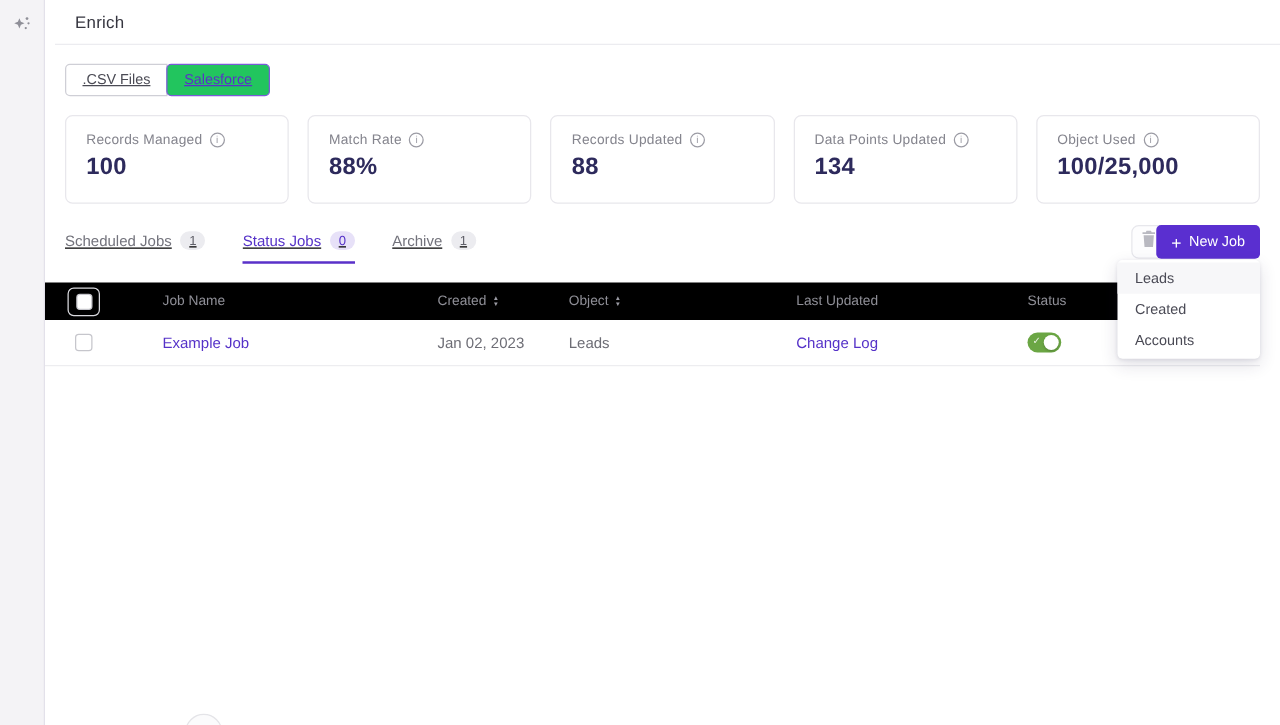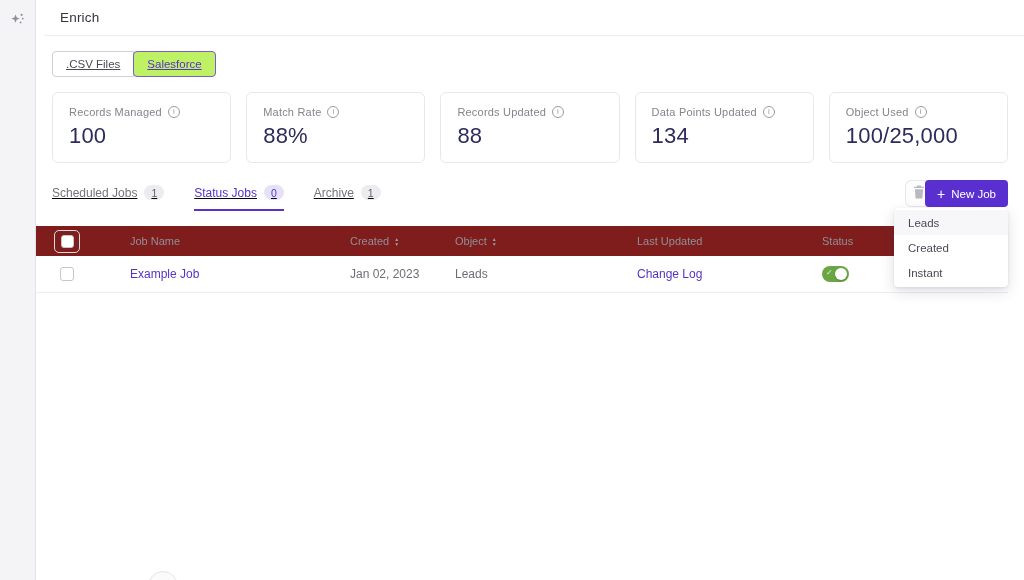--- a/index.html
+++ b/index.html
@@ -12,28 +12,28 @@
   .rail-icon { position:absolute; left:9px; top:10px; width:18px; height:18px; color:#8f8f98; }
 
   
   .topbar { position:absolute; left:44px; top:0; width:988px; height:36px; background:#fff; border-bottom:1px solid #ececf0; display:flex; align-items:center; padding-left:16px; }
   .page-title { font-size:13.5px; font-weight:500; color:#35353f; letter-spacing:.2px; }
 
   
   .seg { position:absolute; left:52px; top:51px; display:flex; height:26px; }
   .seg-btn { display:flex; align-items:center; padding:0 13px; font-size:11.5px; cursor:pointer;text-decoration:underline; }
   .seg-btn.inactive { background:#fff; border:1px solid #cfcfd6; border-radius:4px 0 0 4px; color:#4a4a54; }
-  .seg-btn.active { background:#bef264; border:1px solid #7a5bd8; border-radius:4px; color:#5a31c9; font-weight:500; margin-left:-1px; z-index:1; }
+  .seg-btn.active { background:#22c55e; border:1px solid #7a5bd8; border-radius:4px; color:#5a31c9; font-weight:500; margin-left:-1px; z-index:1; }
 
   
   .cards { position:absolute; left:52px; top:92px; width:956px; display:flex; gap:15px; }
   .card { flex:1; height:71px; background:#fff; border:1px solid #e8e7ec; border-radius:6px; padding:13px 16px 0 16px; }
   .card-label-row { display:flex; align-items:center; gap:6px; font-size:11px; color:#84848d; letter-spacing:.2px; }
   .info-icon { width:12px; height:12px; border:1px solid #9b9ba4; border-radius:50%; color:#9b9ba4; font-size:8px; line-height:10px; text-align:center; display:inline-block; flex:0 0 auto; }
-  .card-value { margin-top:5px; font-size:22px; font-weight:400; color:#2d2a5c; letter-spacing:.2px; }
+  .card-value { margin-top:5px; font-size:19px; font-weight:700; color:#2d2a5c; letter-spacing:.2px; }
 
   
   .tabs { position:absolute; left:52px; top:185px; display:flex; gap:30px;text-decoration:underline; }
   .tab { display:flex; align-items:center; gap:7px; font-size:12px; color:#73737c; padding-bottom:9px; border-bottom:2px solid transparent; cursor:pointer; }
   .tab.active { color:#5532c8; font-weight:500; border-bottom-color:#5a31c9; }
   .tab-badge { font-size:10.5px; background:#ececf0; color:#5f5f68; border-radius:9px; padding:1.5px 7px; line-height:12px; }
   .tab.active .tab-badge { background:#e7e1f8; color:#5532c8; }
 
   
   .trash-btn { position:absolute; right:91px; top:180px; width:28px; height:27px; background:#fdfdfe; border:1px solid #e7e7ec; border-radius:6px; display:flex; align-items:center; justify-content:center; cursor:pointer; }
@@ -41,21 +41,21 @@
   .newjob-plus { font-size:14px; line-height:14px; font-weight:400; }
 
   
   .dropdown { position:absolute; right:16px; top:208px; width:114px; background:#fff; border-radius:4px; box-shadow:0 5px 14px rgba(40,35,80,.14), 0 1px 3px rgba(40,35,80,.10); z-index:20; padding:2px 0; }
   .dd-item { height:25px; display:flex; align-items:center; padding-left:14px; font-size:11.5px; color:#4a4a55; cursor:pointer; }
   .dd-item.highlight { background:#f7f7f9; }
 
   
   .tbl { position:absolute; left:36px; top:226px; width:972px; }
   .tbl-grid { display:grid; grid-template-columns:94px 220px 105px 182px 185px 1fr; align-items:center; }
-  .tbl-head { height:30px; background:#7f1d1d; font-size:11px; color:#8f8f97; }
+  .tbl-head { height:30px; background:#000000; font-size:11px; color:#8f8f97; }
   .tbl-head .cell { display:flex; align-items:center; gap:5px; }
   .sort-icon { display:inline-flex; flex-direction:column; line-height:4px; font-size:5px; color:#9b9ba4; gap:1px; }
   .tbl-row { height:37px; background:#fff; border-bottom:1px solid #ededf0; font-size:12px; color:#6d6d75; }
   .link { color:#5532c8; cursor:pointer; font-size:12px;margin-top:20px; }
 
   .hdr-check-wrap { width:26px; height:23px; border:1px solid #d9d9de; border-radius:5px; margin-left:18px; display:flex; align-items:center; justify-content:center; cursor:pointer; }
   .checkbox { width:13px; height:13px; border:1.5px solid #c6c6cc; border-radius:3px; background:#fff; cursor:pointer; }
   .row-check { margin-left:24px; width:14px; height:14px; }
 
   
@@ -152,21 +152,21 @@
     </span>
   </div>
   <button class="newjob-btn">
     <span class="newjob-plus">+</span>
     <span>New Job</span>
   </button>
 
   <div class="dropdown">
     <div class="dd-item highlight">Leads</div>
     <div class="dd-item">Created</div>
-    <div class="dd-item">Instant</div>
+    <div class="dd-item">Accounts</div>
   </div>
 
   <div class="tbl">
     <div class="tbl-grid tbl-head">
       <div class="cell">
         <div class="hdr-check-wrap">
           <div class="checkbox"></div>
         </div>
       </div>
       <div class="cell">

